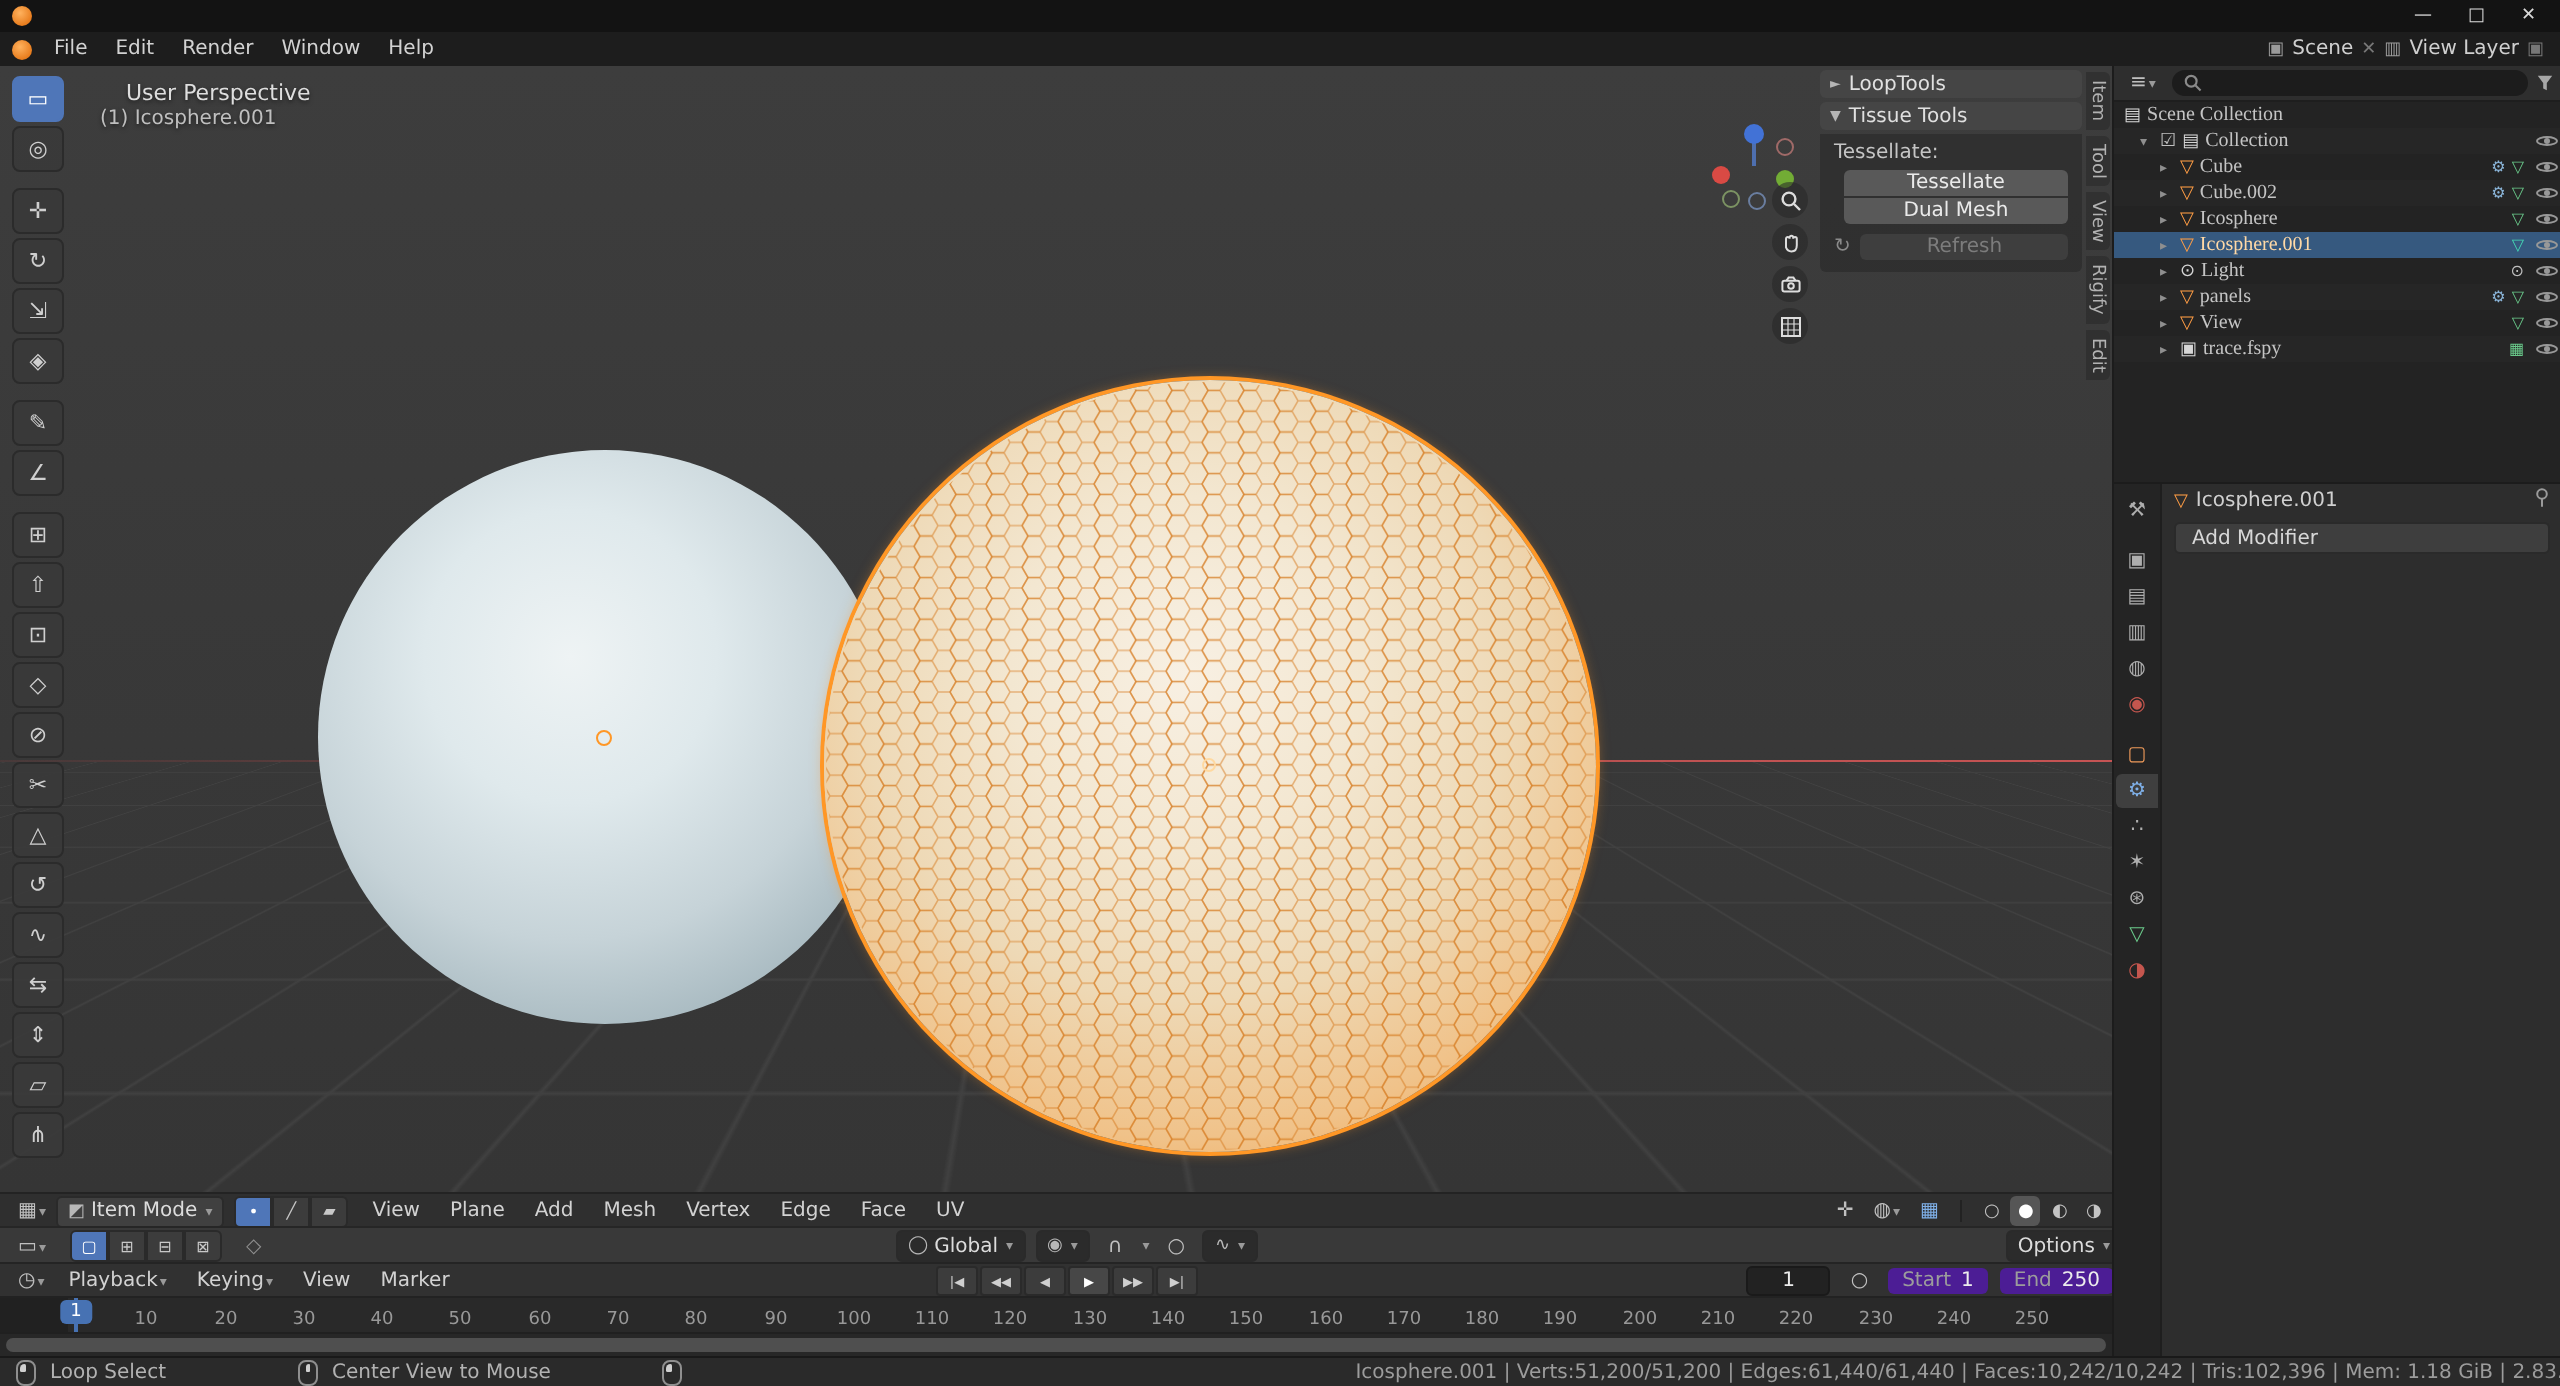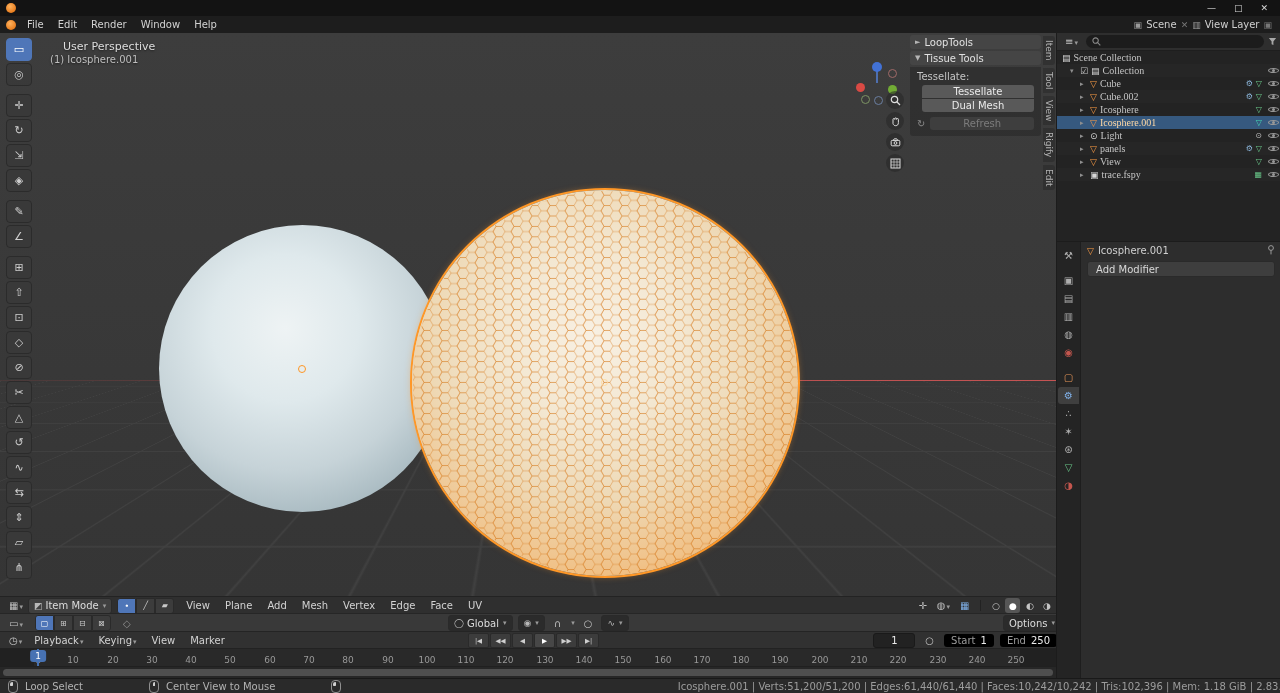--- a/index.html
+++ b/index.html
@@ -102,21 +102,21 @@
   .vsep{width:1px;height:11px;background:#222;margin:0 5px;}
   .shade{width:15px;height:15px;display:flex;align-items:center;justify-content:center;color:#c4c4c4;font-size:9px;border-radius:3px;}
   .shade.active{background:#565656;color:#fff;}
   .center-controls{position:absolute;left:448px;display:flex;align-items:center;gap:5px;}
   .th-right{margin-left:auto;display:flex;align-items:center;}
   .play-controls{position:absolute;left:468px;display:flex;gap:1px;}
   .pc-btn{min-width:15px;height:13px;background:#3c3c3c;border:1px solid #2a2a2a;border-radius:2px;display:flex;align-items:center;justify-content:center;color:#cfcfcf;font-size:6.5px;padding:0 2px;}
   .pc-btn.play{background:#474747;color:#fff;}
   .tl-right{margin-left:auto;display:flex;align-items:center;gap:6px;padding-right:4px;}
   .frame-box{width:40px;height:13px;background:#222;border:1px solid #1a1a1a;border-radius:3px;color:#ececec;display:flex;align-items:center;justify-content:center;font-size:10px;}
-  .range-box{height:13px;background:#000000;border-radius:3px;display:flex;align-items:center;gap:5px;padding:0 7px;}
+  .range-box{height:13px;background:#4c1d95;border-radius:3px;display:flex;align-items:center;gap:5px;padding:0 7px;}
   .rb-label{color:#9c9c9c;}
   .rb-val{color:#ececec;}
 
   .tl-ruler{position:absolute;left:0;top:615px;width:1056px;height:18px;background:#292929;border-top:1px solid #222;overflow:hidden;}
   .tick{position:absolute;bottom:2px;transform:translateX(-50%);font-size:9px;color:#989898;}
   .range-shade{position:absolute;top:0;bottom:0;background:rgba(0,0,0,.18);}
   .cf-line{position:absolute;left:37px;top:0;bottom:0;width:2px;background:#4772b3;}
   .cf-pill{position:absolute;left:38px;top:1px;transform:translateX(-50%);background:#4772b3;color:#fff;font-size:9px;border-radius:3px;padding:0 5px;height:12px;line-height:12px;}
   .tl-scroll{position:absolute;left:0;top:633px;width:1056px;height:12px;background:#272727;border-top:1px solid #202020;}
   .scroll-bar{position:absolute;left:3px;right:3px;top:2px;height:7px;background:#4f4f4f;border-radius:4px;}

